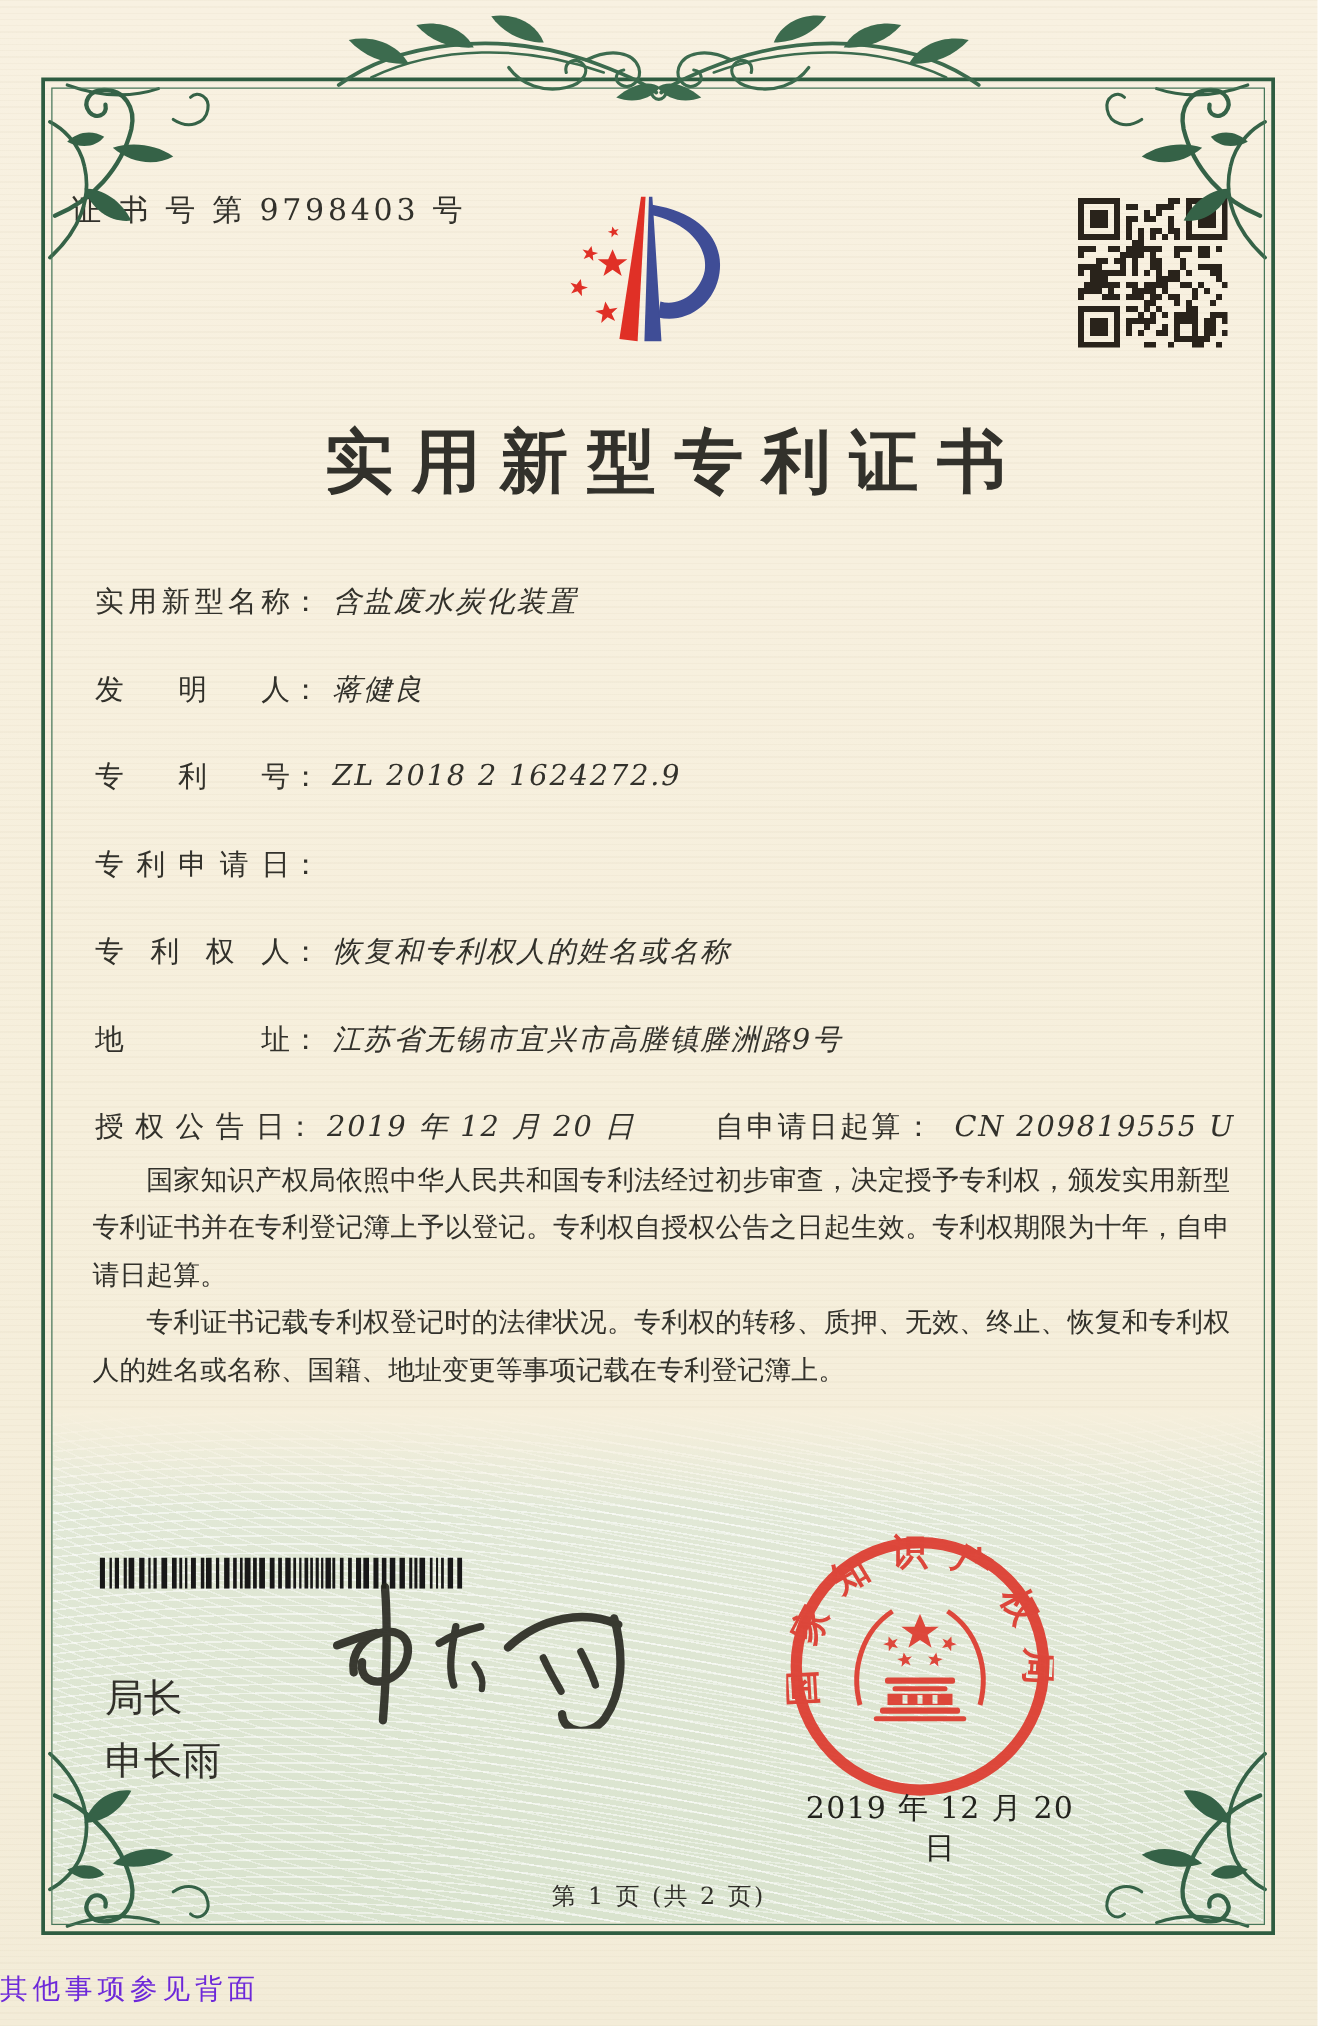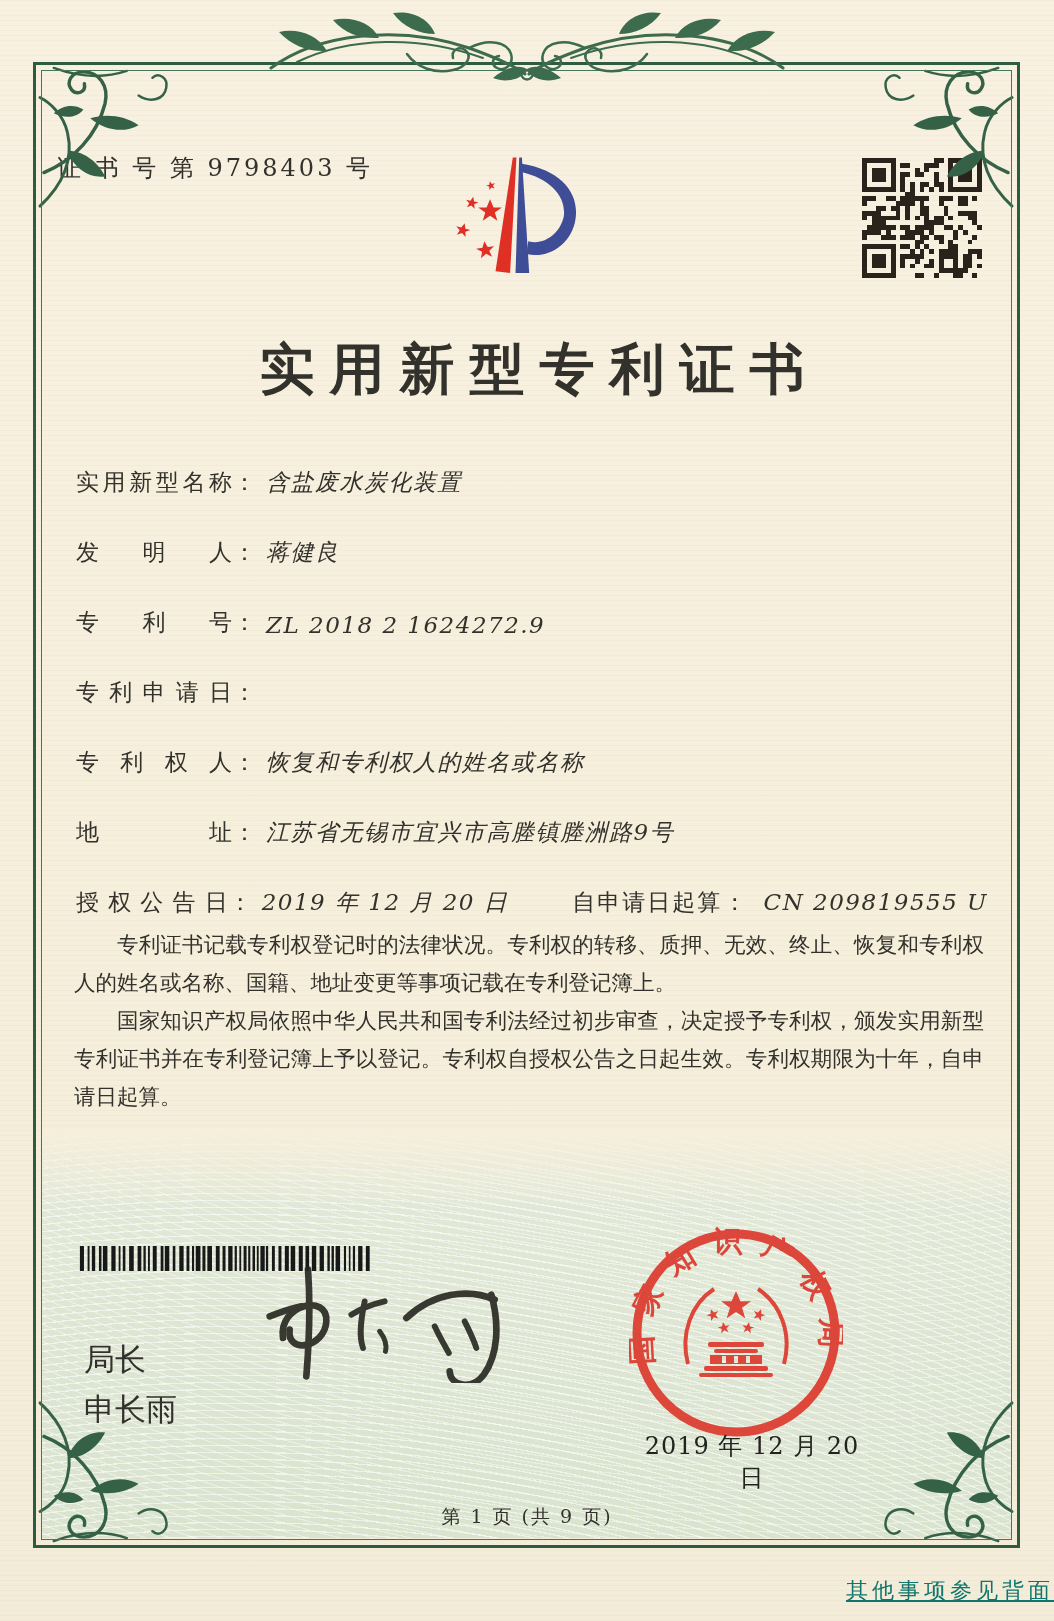--- a/index.html
+++ b/index.html
@@ -31,37 +31,37 @@
   .corner.bl{bottom:76px;left:36px;transform:scaleX(-1);}
   .corner.br{bottom:76px;right:38px;}
   
   .cert-no{position:absolute;top:152px;left:57px;font-size:24px;letter-spacing:3px;z-index:1;}
   .logo{position:absolute;top:140px;left:430px;width:182px;height:145px;z-index:1;}
   .qr{position:absolute;top:158px;left:862px;width:120px;height:120px;z-index:1;}
   .title{position:absolute;top:328px;left:0;width:100%;margin:5px;text-align:center;
     font-size:55px;font-weight:700;letter-spacing:15px;text-indent:15px;z-index:1;}
   
   .fields{position:absolute;top:464px;left:76px;right:66px;font-size:23px;z-index:1;}
-  .field-row{display:flex;align-items:flex-end;height:34px;margin-bottom:36px;white-space:nowrap;}
+  .field-row{display:flex;align-items:center;height:34px;margin-bottom:36px;white-space:nowrap;}
   .f-label{display:inline-block;width:156px;text-align:justify;text-align-last:justify;}
   .colon{display:inline-block;margin:0 10px 0 1px;}
   .f-value{letter-spacing:1.5px;font-style:italic;}
   .grp2{margin-left:64px;}
   .f-label2{letter-spacing:2px;}
   
   .paras{position:absolute;top:926px;left:74px;right:70px;font-size:21.5px;line-height:38px;text-align:justify;z-index:1;}
   .paras p{margin:0;text-indent:2em;}
   
   .barcode{position:absolute;top:1246px;left:78px;width:296px;height:25px;z-index:1;}
   .director{position:absolute;top:1334px;left:84px;font-size:31px;line-height:50px;z-index:1;}
   .signature{position:absolute;top:1258px;left:258px;width:250px;height:125px;z-index:1;color:#26261f;}
   .seal{position:absolute;top:1226px;left:629px;width:214px;height:214px;z-index:2;opacity:.92;}
   .seal-date{position:absolute;top:1430px;left:632px;width:240px;text-align:center;font-size:24px;letter-spacing:1px;z-index:2;color:#23231e;}
   .page-num{position:absolute;top:1504px;left:0;width:100%;text-align:center;font-size:19px;letter-spacing:2px;z-index:1;}
-  .back-note{position:absolute;top:1576px;left:0;width:100%;text-align:right;font-size:22px;letter-spacing:4px;z-index:1;color:#0f766e;text-decoration:underline;}
+  .back-note{position:absolute;top:1576px;left:0;width:100%;text-align:left;font-size:22px;letter-spacing:4px;z-index:1;color:#6d28d9;}
 </style>
 </head>
 <body>
 
 <svg width="0" height="0" style="position:absolute" aria-hidden="true">
   <defs>
     <path id="star" d="M0,-10 2.94,-3.09 10,-3.09 4.05,1.18 6.18,8.09 0,4 -6.18,8.09 -4.05,1.18 -10,-3.09 -2.94,-3.09 Z"></path>
     <symbol id="cornerOrn" viewBox="0 0 150 150">
       <g stroke="currentColor" fill="none" stroke-width="3" stroke-linecap="round">
         <path d="M146,6 C122,28 112,54 118,80 C122,100 138,112 146,116"></path>
@@ -468,22 +468,22 @@
       <span class="colon">：</span>
     <span class="f-value">2019 年 12 月 20 日</span>
     <span class="grp2">
       <span class="f-label2">自申请日起算</span><span class="colon">：</span>
       <span class="f-value">CN 209819555 U</span>
     </span>
   </div>
 </div>
 
 <div class="paras">
+  <p>国家知识产权局依照中华人民共和国专利法经过初步审查，决定授予专利权，颁发实用新型专利证书并在专利登记簿上予以登记。专利权自授权公告之日起生效。专利权期限为十年，自申请日起算。</p>
   <p>专利证书记载专利权登记时的法律状况。专利权的转移、质押、无效、终止、恢复和专利权人的姓名或名称、国籍、地址变更等事项记载在专利登记簿上。</p>
-  <p>国家知识产权局依照中华人民共和国专利法经过初步审查，决定授予专利权，颁发实用新型专利证书并在专利登记簿上予以登记。专利权自授权公告之日起生效。专利权期限为十年，自申请日起算。</p>
 </div>
 
 <div class="barcode">
   <svg id="bc-svg" viewBox="0 0 308 32" width="296" height="25" preserveAspectRatio="none">
       <g fill="#181818">
         <rect x="2.0" y="0" width="4.2" height="32"></rect>
         <rect x="10.0" y="0" width="2.0" height="32"></rect>
         <rect x="14.4" y="0" width="3.5" height="32"></rect>
         <rect x="21.8" y="0" width="2.6" height="32"></rect>
         <rect x="25.9" y="0" width="4.7" height="32"></rect>
@@ -573,14 +573,14 @@
     <use href="#star" transform="translate(12,-8) scale(.6) rotate(10)"></use>
     <rect x="-28" y="6" width="56" height="5" rx="2"></rect>
     <rect x="-22" y="13" width="44" height="4" rx="2"></rect>
     <path d="M-26,19 H26 V28 H-26 Z M-14,20 h4 v7 h-4 Z M-2,20 h4 v7 h-4 Z M10,20 h4 v7 h-4 Z" fill-rule="evenodd"></path>
     <rect x="-32" y="30" width="64" height="5" rx="2"></rect>
     <rect x="-37" y="37" width="74" height="4" rx="2"></rect>
   </g>
 </svg>
 <div class="seal-date">2019 年 12 月 20 日</div>
 
-<div class="page-num">第 1 页 (共 9 页)</div>
+<div class="page-num">第 1 页 (共 2 页)</div>
 <div class="back-note">其他事项参见背面</div>
 
 </body></html>

